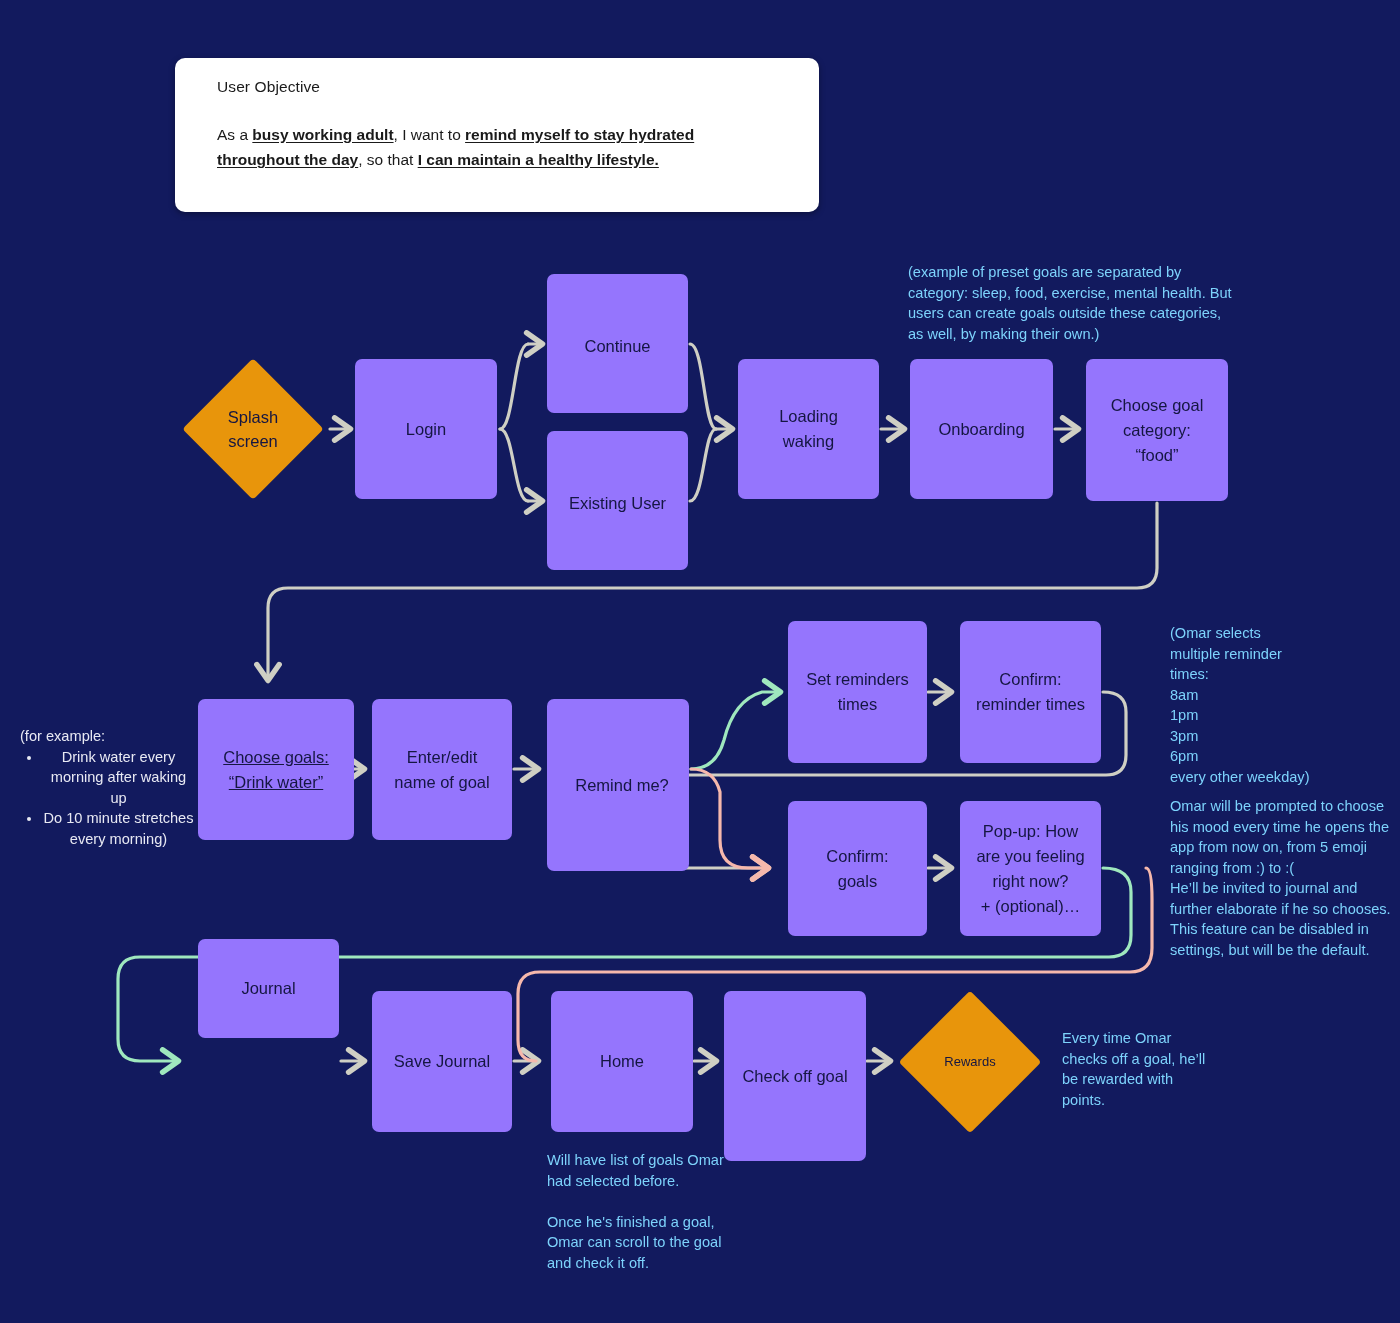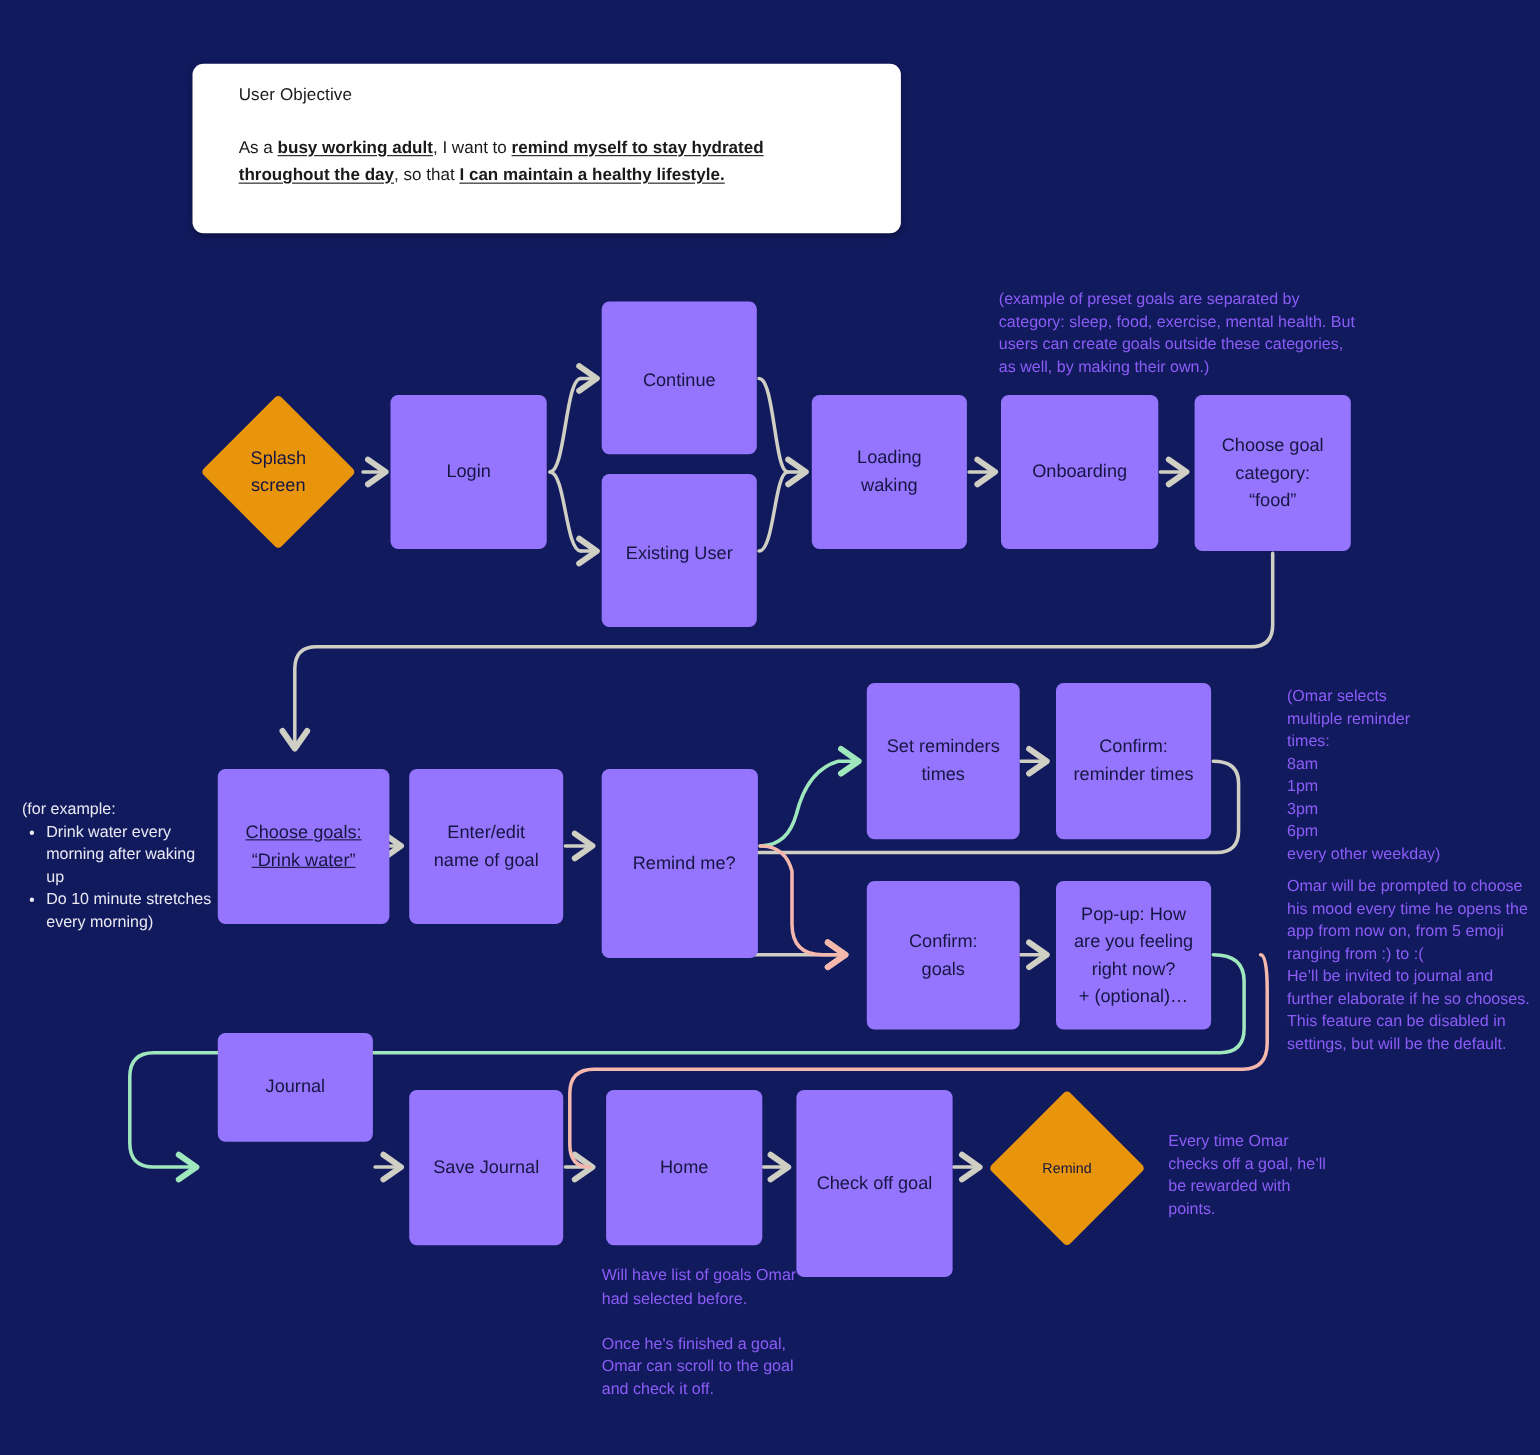--- a/index.html
+++ b/index.html
@@ -97,36 +97,36 @@
     text-align: center;
     color: #151642;
     font-size: 16.5px;
     line-height: 24px;
   }
   .diamond.small .dlabel { font-size: 13px; }
 
   
   .note {
     position: absolute;
-    color: #8b5cf6;
+    color: #7dd3fc;
     font-size: 14.6px;
     line-height: 20.5px;
     white-space: pre-wrap;
   }
   .note-list {
     position: absolute;
     color: #e8e9f3;
     font-size: 14.6px;
     line-height: 20.5px;
   }
   .note-list ul {
     margin: 0;
     padding-left: 22px;
   }
-  .note-list li { margin: 0; }
+  .note-list li { margin: 0; text-align: center; }
 </style>
 </head>
 <body>
 
 <div id="canvas">
 
   <div class="objective-card">
     <div class="objective-title">User Objective</div>
     <div class="objective-body">
       <span>As a </span><b>busy working adult</b><span>, I want to </span><b>remind myself to stay hydrated throughout the day</b><span>, so that </span><b>I can maintain a healthy lifestyle.</b>
@@ -241,21 +241,21 @@
   <div class="node" style="left:198px; top:939px; width:141px; height:99px;">Journal</div>
 
   <div class="node" style="left:372px; top:991px; width:140px; height:141px;">Save Journal</div>
 
   <div class="node" style="left:551px; top:991px; width:142px; height:141px;">Home</div>
 
   <div class="node" style="left:724px; top:991px; width:142px; height:170px;">Check off goal</div>
 
   <div class="diamond small" style="left:897px; top:990px; width:146px; height:143px;">
     <div class="dshape" style="width:101px;height:101px;"></div>
-    <div class="dlabel">Remind</div>
+    <div class="dlabel">Rewards</div>
   </div>
 
   <div class="note" style="left: 908px; top: 262px; width: 330px; white-space: pre-line;">(example of preset goals are separated by
 category: sleep, food, exercise, mental health. But
 users can create goals outside these categories,
 as well, by making their own.)</div>
 
   <div class="note-list" style="left:20px; top:726px; width:175px;">
     <div>(for example:</div>
     <ul>

